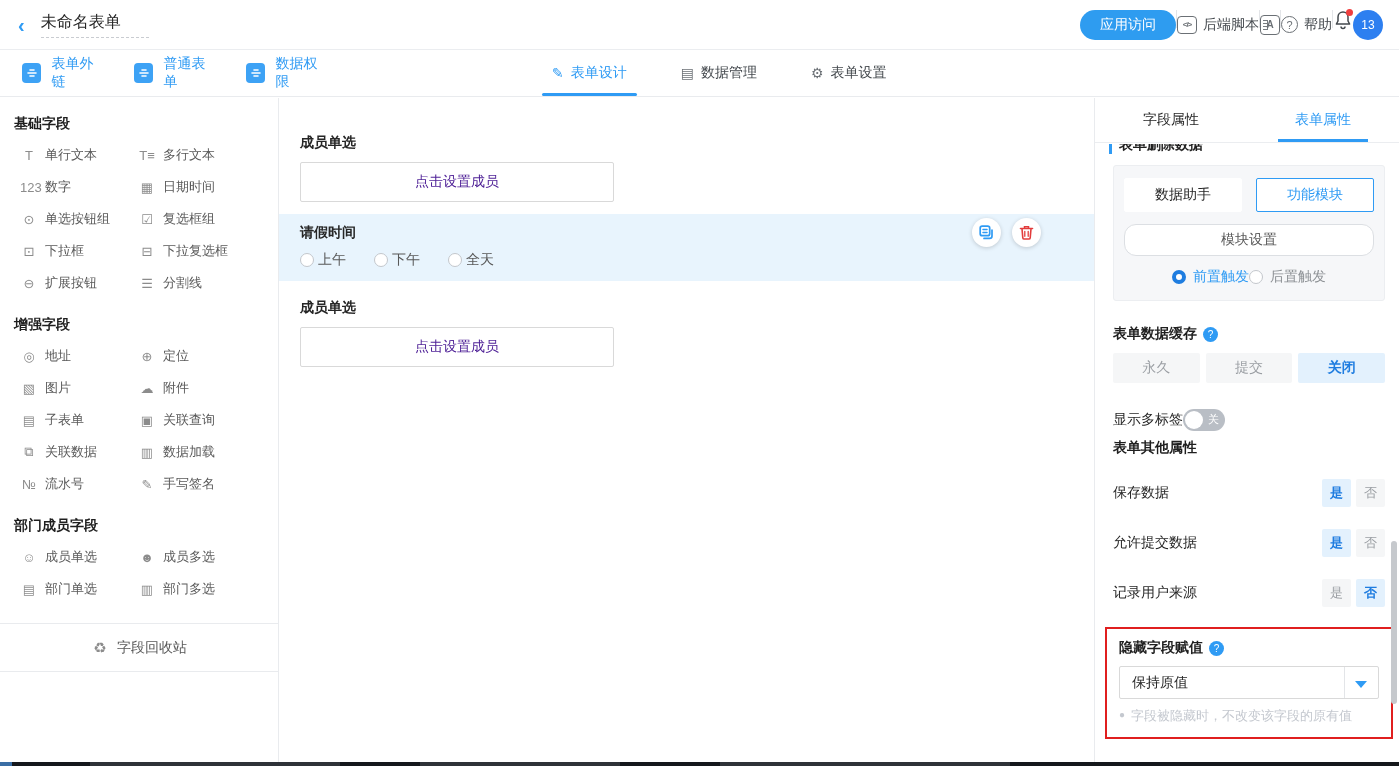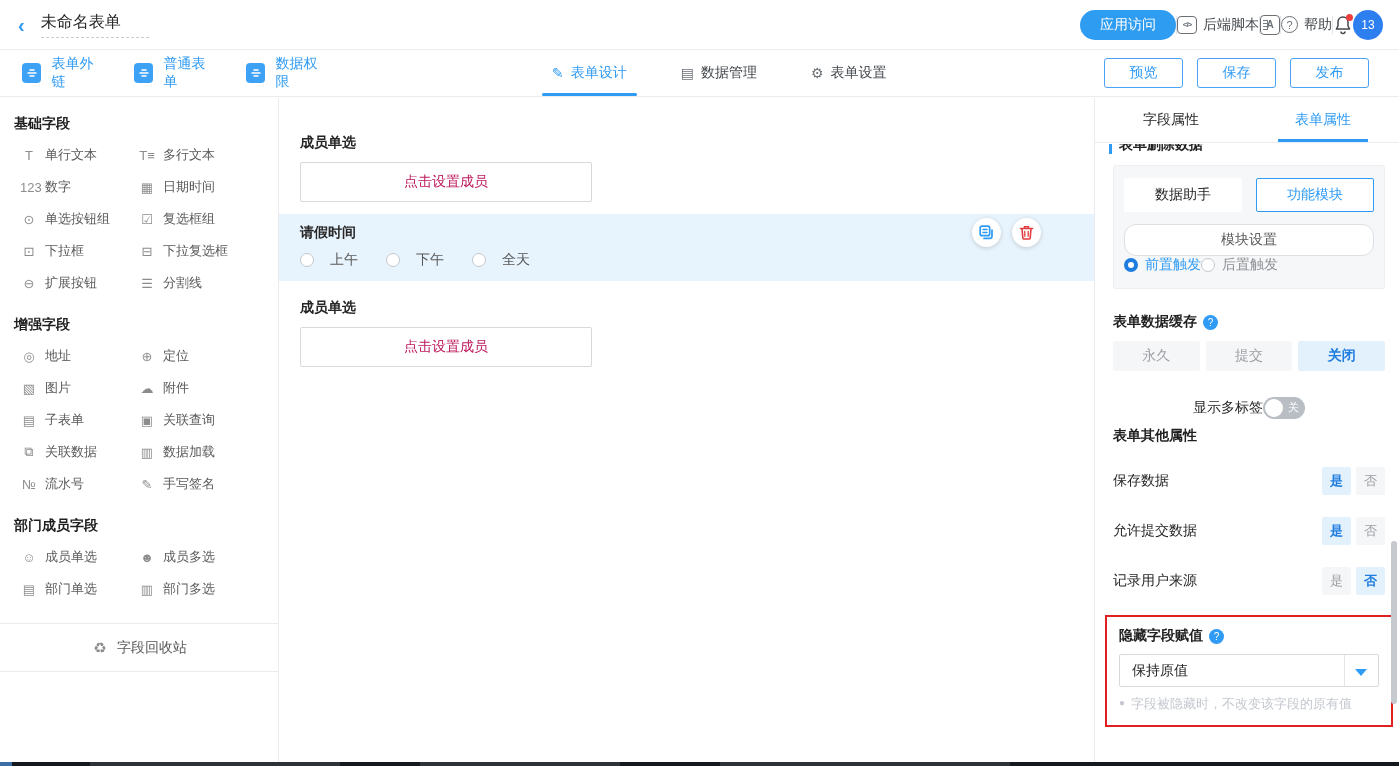--- a/index.html
+++ b/index.html
@@ -5,21 +5,21 @@
   * { margin:0; padding:0; box-sizing:border-box; }
   html,body { width:1399px; height:766px; overflow:hidden; }
   body { font-family:"Liberation Sans","DejaVu Sans",sans-serif; font-size:14px; color:#262626; background:#fff; position:relative; }
 
   
   .hdr { height:50px; background:#fff; border-bottom:1px solid #ebedf0; display:flex; align-items:center; padding:0 16px 0 18px; position:relative; z-index:5; }
   .back { color:#2f9bf4; font-size:20px; font-weight:bold; cursor:pointer; margin-right:16px; line-height:1; }
   .title-wrap { display:flex; flex-direction:column; }
   .doc-title { font-size:16px; color:#262626; }
   .title-dots { margin-top:4px; border-bottom:1px dashed #c9ccd1; width:108px; height:1px; }
-  .hdr-right { margin-left:auto; display:flex; align-items:center; }
+  .hdr-right { margin-left:auto; display:flex; }
   .pill-btn { background:#2e9cf0; color:#fff; border:none; border-radius:16px; height:30px; padding:0 20px; font-size:14px; cursor:pointer; }
   .hdr-div { width:1px; height:18px; background:#e3e5e8; }
   .hdr-item { display:flex; align-items:center; gap:6px; color:#43484d; font-size:14px; cursor:pointer; }
   .mini-box { width:20px; height:18px; border:1.4px solid #6b7075; border-radius:4px; display:flex; align-items:center; justify-content:center; font-size:8px; color:#6b7075; font-weight:bold; letter-spacing:-1px; }
   .contacts-ic { width:20px; height:20px; border:1.4px solid #6b7075; border-radius:4px; position:relative; display:flex; align-items:center; justify-content:center; font-size:10px; color:#6b7075; font-weight:bold; }
   .contacts-ic::before { content:""; position:absolute; left:2px; top:4px; width:4px; height:10px; border-right:1.4px solid #6b7075; background:repeating-linear-gradient(#6b7075 0 1px,transparent 1px 3px); opacity:.9; }
   .qmark { width:17px; height:17px; border:1.4px solid #6b7075; border-radius:50%; display:flex; align-items:center; justify-content:center; font-size:11px; color:#6b7075; }
   .bell { position:relative; width:20px; height:20px; cursor:pointer; }
   .bell svg { display:block; }
   .bell-dot { position:absolute; top:-1px; right:0; width:7px; height:7px; background:#f03e3e; border-radius:50%; }
@@ -47,31 +47,31 @@
   .sec-title { font-weight:bold; font-size:14px; color:#1f1f1f; padding:17px 14px 6px 14px; }
   .f-grid { display:grid; grid-template-columns:118px 1fr; padding-left:20px; }
   .f-item { display:flex; align-items:center; gap:7px; height:32px; color:#595959; font-size:13px; cursor:pointer; }
   .f-ic { width:18px; color:#8c8c8c; font-size:13px; text-align:center; flex:none; }
   .recycle { margin-top:18px; border-top:1px solid #e9ebee; border-bottom:1px solid #e9ebee; height:49px; display:flex; align-items:center; justify-content:center; gap:8px; color:#595959; font-size:14px; cursor:pointer; }
   .recycle .f-ic { font-size:15px; }
 
   
   .canvas { flex:1; background:#fff; position:relative; overflow:hidden; border-right:1px solid #e9ebee; }
   .fld-label { font-weight:bold; font-size:14px; color:#262626; }
-  .member-box { width:292px; height:40px; border:1px solid #d9d9d9; border-radius:2px; display:flex; align-items:center; justify-content:center; color:#be185d; font-size:14px; background:#fff; cursor:pointer;font-family:Liberation Mono, monospace; }
+  .member-box { width:314px; height:40px; border:1px solid #d9d9d9; border-radius:2px; display:flex; align-items:center; justify-content:center; color:#4c1d95; font-size:14px; background:#fff; cursor:pointer;font-family:Liberation Mono, monospace; }
   .fld { padding-left:21px; }
   .fld-1 { padding-top:36px; }
   .fld-1 .member-box { margin-top:10px; }
   .fld-2 { padding-top:22px; }
   .date-input { margin-top:10px; width:350px; height:32px; border:1px solid #d9d9d9; border-radius:2px; background:#fff; position:relative; cursor:text; }
   .date-ic { position:absolute; right:7px; top:5px; width:20px; height:20px; border:1.5px solid #2f9bf4; border-radius:3px; color:#2f9bf4; font-size:10px; display:flex; align-items:flex-end; justify-content:center; }
   .date-ic::before { content:""; position:absolute; top:3px; left:2px; right:2px; height:1.5px; background:#2f9bf4; }
   .sel-field { margin-top:12px; background:#e8f4fd; height:67px; position:relative; padding:10px 0 0 21px; }
   .radio-row { display:flex; gap:28px; margin-top:9px; }
-  .radio-opt { display:flex; align-items:center; gap:16px; color:#595959; font-size:14px; cursor:pointer;text-align:right; }
+  .radio-opt { display:flex; align-items:center; gap:4px; color:#595959; font-size:14px; cursor:pointer;text-align:right; }
   .radio-dot { width:14px; height:14px; border:1px solid #c3c7cc; border-radius:50%; background:#fff; }
   .act-circle { position:absolute; top:4px; width:29px; height:29px; background:#fff; border-radius:50%; box-shadow:0 1px 4px rgba(0,0,0,.18); display:flex; align-items:center; justify-content:center; cursor:pointer; }
   .act-copy { right:93px; }
   .act-del { right:53px; }
   .fld-4 { padding-top:18px; }
   .fld-4 .member-box { margin-top:10px; }
 
   
   .panel { width:304px; background:#fff; position:relative; overflow:hidden; }
   .p-tabs { height:45px; display:flex; border-bottom:1px solid #ebedf0; }
@@ -80,31 +80,31 @@
   .p-tab.active::after { content:""; position:absolute; bottom:0; left:50%; transform:translateX(-50%); width:90px; height:3px; background:#2f9bf4; }
   .p-scroll { position:absolute; top:46px; left:0; right:0; bottom:0; padding:0 14px 0 18px; }
   .clipped-sec { height:11px; overflow:hidden; position:relative; margin:0 0 10px -4px; }
   .clipped-sec .bar { position:absolute; left:0; top:-4px; width:3px; height:14px; background:#2f9bf4; }
   .clipped-sec .txt { position:absolute; left:10px; top:-8px; font-weight:bold; font-size:14px; color:#1f1f1f; }
   .assist-box { background:#f6f7f9; border:1px solid #eceef1; border-radius:3px; padding:12px 10px 14px; }
   .assist-row { display:flex; gap:14px; }
   .a-btn { flex:1; height:34px; background:#fff; font-size:14px; color:#262626; display:flex; align-items:center; justify-content:center; cursor:pointer; border:1px solid #fff; border-radius:2px; }
   .a-btn.sel { border:1px solid #2f9bf4; color:#2f9bf4; }
   .mod-btn { margin-top:12px; height:32px; background:#fff; border:1px solid #dcdfe3; border-radius:12px; color:#595959; font-size:14px; display:flex; align-items:center; justify-content:center; cursor:pointer; }
-  .trig-row { display:flex; justify-content:flex-start; }
+  .trig-row { display:flex; justify-content:center; margin-top:12px; }
   .trig { display:flex; align-items:center; gap:7px; font-size:14px; cursor:pointer; color:#8c9094; }
   .trig.sel { color:#2f9bf4; }
   .r-dot { width:14px; height:14px; border-radius:50%; border:1px solid #c3c7cc; background:#fff; }
   .trig.sel .r-dot { border:4px solid #1f7de0; background:#fff; }
   .p-sec-label { display:flex; align-items:center; gap:6px; font-weight:bold; font-size:14px; color:#1f1f1f; }
   .q-ic { width:15px; height:15px; background:#2f9bf4; color:#fff; border-radius:50%; font-size:10px; display:flex; align-items:center; justify-content:center; font-weight:normal; cursor:pointer; }
   .seg-row { display:flex; gap:6px; margin-top:10px; }
   .seg { flex:1; height:30px; background:#f5f6f7; color:#9a9ea3; font-size:14px; display:flex; align-items:center; justify-content:center; border-radius:2px; cursor:pointer; }
   .seg.sel { background:#e3f1fd; color:#1f7de0; font-weight:bold; }
-  .toggle-row { display:flex; align-items:center; justify-content:center; margin-top:26px; }
+  .toggle-row { display:flex; align-items:center; justify-content:flex-start; margin-top:26px; }
   .toggle-row .lab { font-size:14px; color:#262626; }
   .switch { width:42px; height:22px; background:#b9bec5; border-radius:11px; position:relative; cursor:pointer; }
   .switch .knob { position:absolute; left:2px; top:2px; width:18px; height:18px; background:#fff; border-radius:50%; }
   .switch .sw-txt { position:absolute; right:6px; top:4px; color:#fff; font-size:11px; line-height:1.2; }
   .yn-row { display:flex; align-items:center; justify-content:space-between; margin-top:22px; }
   .yn-row .lab { font-size:14px; color:#262626; }
   .yn-pair { display:flex; gap:5px; }
   .yn { width:29px; height:28px; display:flex; align-items:center; justify-content:center; font-size:13px; border-radius:2px; background:#f5f6f7; color:#9a9ea3; cursor:pointer; }
   .yn.sel { background:#e3f1fd; color:#1f7de0; font-weight:bold; }
   .red-box { margin:20px 0 0 -8px; border:2px solid #e01f1f; padding:10px 12px 12px; width:288px; }
@@ -195,25 +195,20 @@
       <span>表单设计</span>
     </span>
     <span class="dtab">
       <span class="tic">▤</span>
       <span>数据管理</span>
     </span>
     <span class="dtab">
       <span class="tic">⚙</span>
       <span>表单设置</span>
     </span>
-  </div>
-  <div class="tbar-actions">
-    <button class="ghost-btn">预览</button>
-    <button class="ghost-btn">保存</button>
-    <button class="ghost-btn">发布</button>
   </div>
 </div>
 
 <div class="main">
 
   <div class="sidebar">
     <div class="sec-title">基础字段</div>
     <div class="f-grid">
 
         <span class="f-item">

